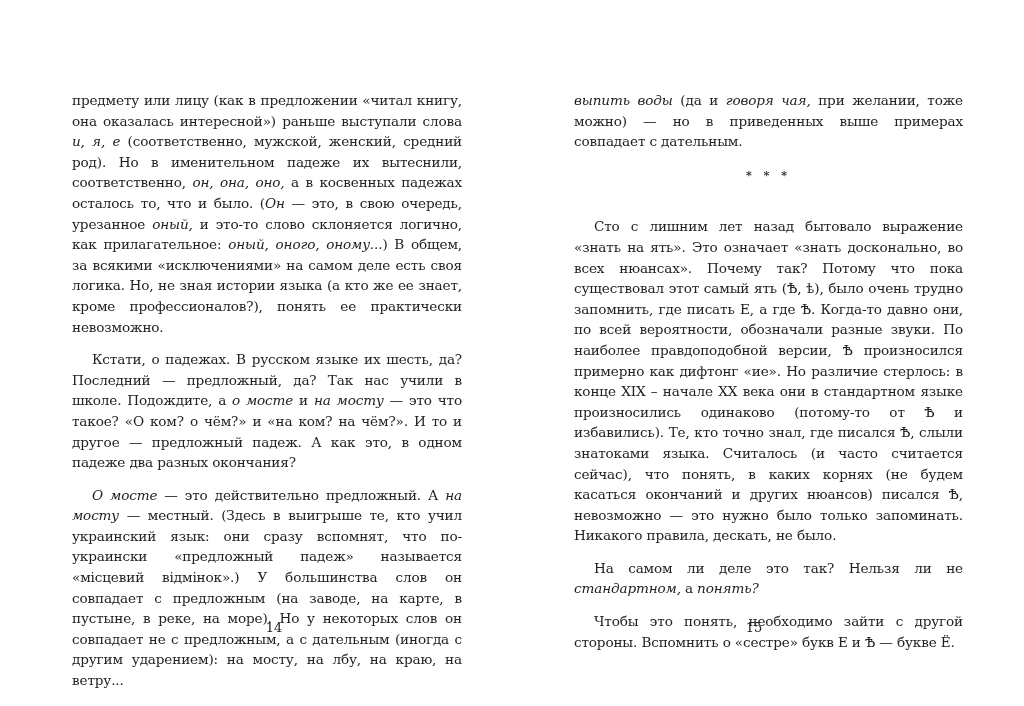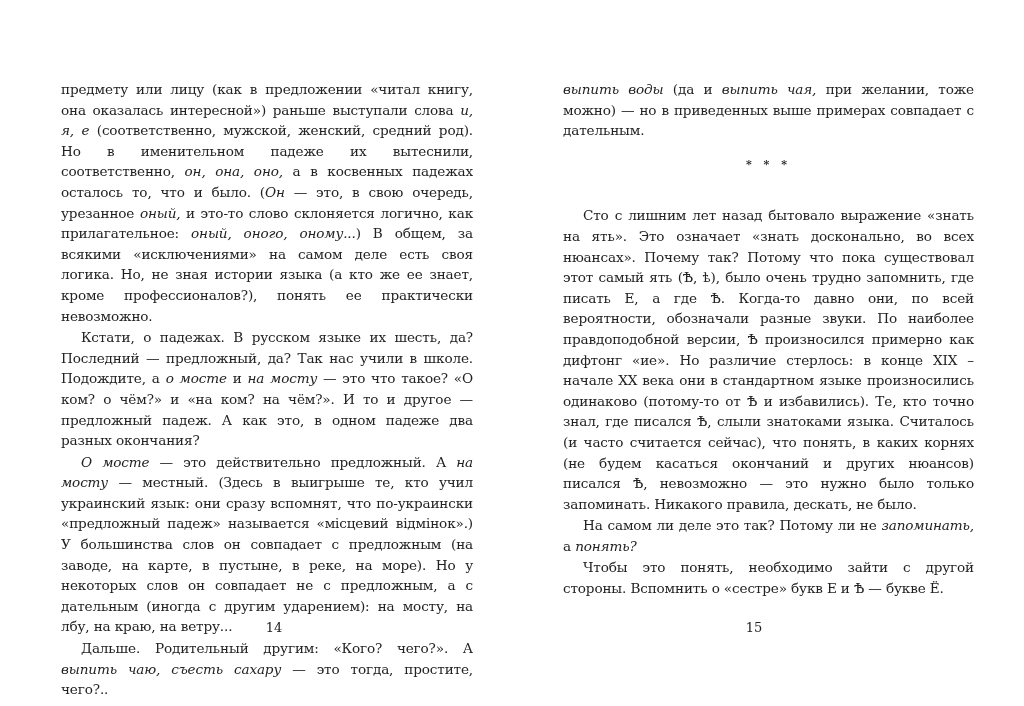--- a/index.html
+++ b/index.html
@@ -9,21 +9,21 @@
   }
   .page { position:absolute; top:0; width:512px; height:706px; }
   .page.left { left:0; }
   .page.right { left:512px; }
   .text {
     position:absolute; top:78px; width:414px;
     font-size:13.6px; line-height:20.6px; text-align:justify; letter-spacing:-0.15px;
   }
   .left .text { left:60px; }
   .right .text { left:50px; width:413px; }
-  p { margin:1px; text-indent:0; }
+  p { margin:12px; text-indent:0; }
   p.ind { text-indent:20px; }
   i { }
   .stars { text-align:center; margin:14px 0 30px 0; letter-spacing:4px; font-size:11px; font-weight:bold; text-indent:0; }
   .folio { position:absolute; top:620px; width:100%; text-align:center; font-size:13px; }
   .left .folio { left:9px; padding-left:18px; box-sizing:border-box; }
   .right .folio { left:0; padding-right:28px; box-sizing:border-box; }
 </style>
 </head>
 <body>
 
@@ -33,23 +33,23 @@
       <p class="ind"><span>Кстати, о падежах. В русском языке их шесть, да? Последний — предложный, да? Так нас учили в школе. Подождите, а </span><i>о мосте</i><span> и </span><i>на мосту</i><span> — это что такое? «О ком? о чём?» и «на ком? на чём?». И то и другое — предложный падеж. А как это, в одном падеже два разных окончания?</span></p>
       <p class="ind"><i>О мосте</i><span> — это действительно предложный. А </span><i>на мосту</i><span> — местный. (Здесь в выигрыше те, кто учил украинский язык: они сразу вспомнят, что по-украински «предложный падеж» называется «місцевий відмінок».) У большинства слов он совпадает с предложным (на заводе, на карте, в пустыне, в реке, на море). Но у некоторых слов он совпадает не с предложным, а с дательным (иногда с другим ударением): на мосту, на лбу, на краю, на ветру...</span></p>
       <p class="ind"><span>Дальше. Родительный другим: «Кого? чего?». А </span><i>выпить чаю, съесть сахару</i><span> — это тогда, простите, чего?..</span></p>
     </div>
   <div class="folio">14</div>
 </div>
 
 <div class="page right">
   <div class="text">
     <div id="right-before">
-        <p><i>выпить воды</i><span> (да и </span><i>выпить чая,</i><span> при желании, тоже можно) — но в приведенных выше примерах совпадает с дательным.</span></p>
+        <p><i>выпить воды</i><span> (да и </span><i>говоря чая,</i><span> при желании, тоже можно) — но в приведенных выше примерах совпадает с дательным.</span></p>
       </div>
     <div class="stars">* * *</div>
     <div id="right-after">
         <p class="ind"><span>Сто с лишним лет назад бытовало выражение «знать на ять». Это означает «знать досконально, во всех нюансах». Почему так? Потому что пока существовал этот самый ять (Ѣ, ѣ), было очень трудно запомнить, где писать Е, а где Ѣ. Когда-то давно они, по всей вероятности, обозначали разные звуки. По наиболее правдоподобной версии, Ѣ произносился примерно как дифтонг «ие». Но различие стерлось: в конце XIX – начале XX века они в стандартном языке произносились одинаково (потому-то от Ѣ и избавились). Те, кто точно знал, где писался Ѣ, слыли знатоками языка. Считалось (и часто считается сейчас), что понять, в каких корнях (не будем касаться окончаний и других нюансов) писался Ѣ, невозможно — это нужно было только запоминать. Никакого правила, дескать, не было.</span></p>
-        <p class="ind"><span>На самом ли деле это так? Потому ли не </span><i>запоминать,</i><span> а </span><i>понять?</i></p>
+        <p class="ind"><span>На самом ли деле это так? Нельзя ли не </span><i>стандартном,</i><span> а </span><i>понять?</i></p>
         <p class="ind"><span>Чтобы это понять, необходимо зайти с другой стороны. Вспомнить о «сестре» букв Е и Ѣ — букве Ё.</span></p>
       </div>
   </div>
   <div class="folio">15</div>
 </div>
 
 </body></html>

